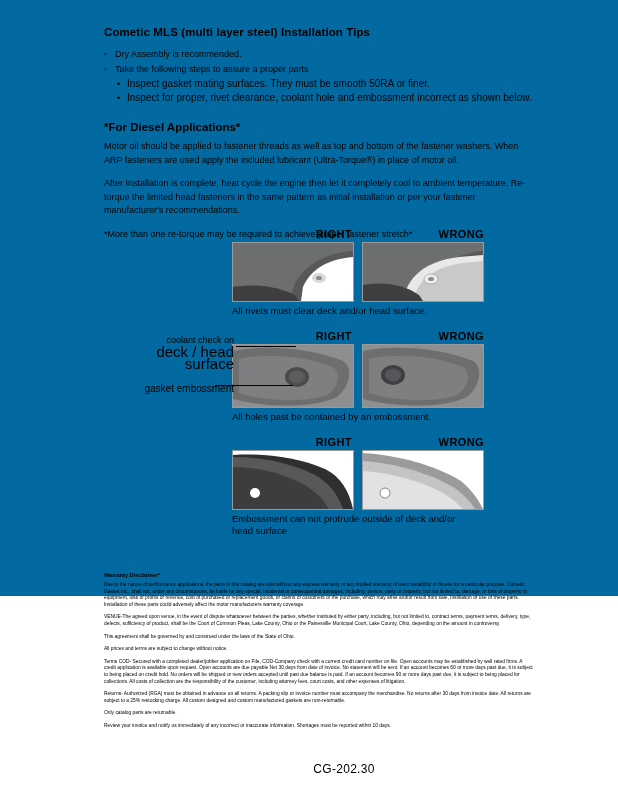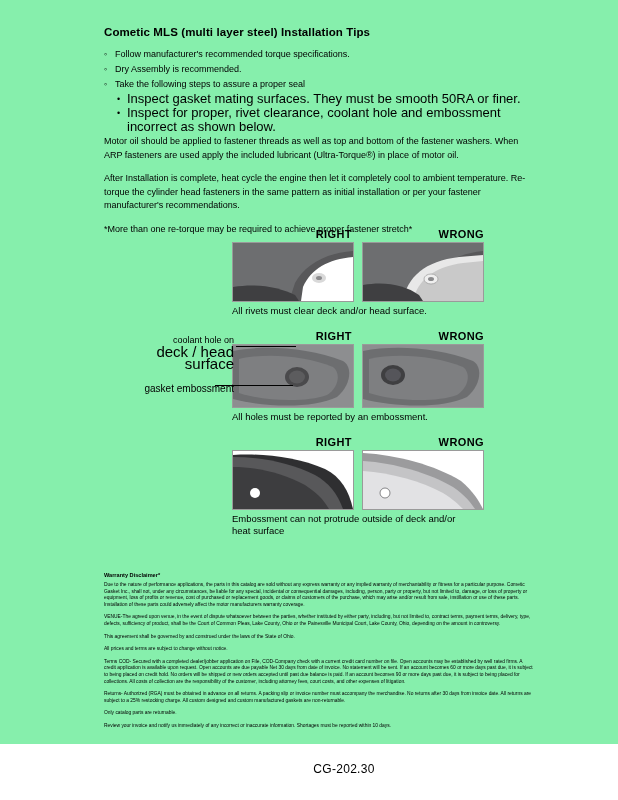--- a/index.html
+++ b/index.html
@@ -12,22 +12,22 @@
     height: 800px;
     font-family: "Liberation Sans", sans-serif;
     color: #000000;
     position: relative;
     overflow: hidden;
   }
   .page {
     position: absolute;
     left: 0; top: 0;
     width: 618px;
-    height: 744px;
-    background: #86efac;
+    height: 596px;
+    background: #0369a1;
   }
   .content {
     position: absolute;
     left: 104px;
     top: 26px;
     width: 430px;
   }
   h1.title {
     font-size: 11.5px;
     font-weight: bold;
@@ -52,21 +52,21 @@
     left: 0;
     top: 0;
     font-size: 9px;
   }
   ul.sub {
     list-style: none;
     margin: 1px 0 0 0;
     padding: 0;
   }
   ul.sub > li {
-    font-size: 13px;
+    font-size: 10px;
     line-height: 14px;
     padding-left: 12px;
     position: relative;
   }
   ul.sub > li::before {
     content: "\2022";
     position: absolute;
     left: 2px;
     top: 0;
     font-size: 9px;
@@ -182,33 +182,33 @@
 </style>
 </head>
 <body>
 
 <div class="page">
 
   <div class="content">
     <h1 class="title">Cometic MLS (multi layer steel) Installation Tips</h1>
 
     <ul class="bullets">
-      <li>Follow manufacturer's recommended torque specifications.</li>
       <li>Dry Assembly is recommended.</li>
       <li>
-        <span>Take the following steps to assure a proper seal</span>
+        <span>Take the following steps to assure a proper parts</span>
         <ul class="sub">
           <li>Inspect gasket mating surfaces.  They must be smooth 50RA or finer.</li>
           <li>Inspect for proper, rivet clearance, coolant hole and embossment incorrect as shown below.</li>
         </ul>
       </li>
     </ul>
 
+    <h2 class="subhead">*For Diesel Applications*</h2>
     <p class="body">Motor oil should be applied to fastener threads as well as top and bottom of the fastener washers. When ARP fasteners are used apply the included lubricant (Ultra-Torque®) in place of motor oil.</p>
-    <p class="body">After Installation is complete, heat cycle the engine then let it completely cool to ambient temperature. Re-torque the cylinder head fasteners in the same pattern as initial installation or per your fastener manufacturer's recommendations.</p>
+    <p class="body">After Installation is complete, heat cycle the engine then let it completely cool to ambient temperature. Re-torque the limited head fasteners in the same pattern as initial installation or per your fastener manufacturer's recommendations.</p>
     <p class="body last">*More than one re-torque may be required to achieve proper fastener stretch*</p>
   </div>
 
   <div class="figures">
 
     <div class="figrow">
       <div class="figlabels">
         <div class="figlabel">RIGHT</div>
         <div class="figlabel">WRONG</div>
       </div>
@@ -259,21 +259,21 @@
           <svg width="120" height="62" viewBox="0 0 120 62">
             <rect x="0" y="0" width="120" height="62" fill="#ffffff"></rect>
             <path d="M0,0 L120,0 L120,62 L0,62 Z" fill="#8d8e90"></path>
             <path d="M0,6 C30,0 74,2 110,16 C120,22 118,40 104,52 C80,64 30,62 0,54 Z" fill="#6d6e70"></path>
             <path d="M6,14 C32,8 70,10 100,22 C108,28 106,42 94,50 C72,58 30,56 6,48 Z" fill="#7e7f81"></path>
             <ellipse cx="30" cy="30" rx="12" ry="10" fill="#3f3f41"></ellipse>
             <ellipse cx="30" cy="30" rx="8" ry="6.5" fill="#55555a"></ellipse>
           </svg>
         </div>
       </div>
-      <p class="figcaption big">All holes must be reported by an embossment.</p>
+      <p class="figcaption big">All holes past be contained by an embossment.</p>
     </div>
 
     <div class="figrow" style="margin-top:13px;">
       <div class="figlabels">
         <div class="figlabel">RIGHT</div>
         <div class="figlabel">WRONG</div>
       </div>
       <div class="figpair">
         <div class="figbox">
           <svg width="120" height="58" viewBox="0 0 120 58">
@@ -287,26 +287,26 @@
         <div class="figbox">
           <svg width="120" height="58" viewBox="0 0 120 58">
             <rect x="0" y="0" width="120" height="58" fill="#ffffff"></rect>
             <path d="M0,2 C34,4 72,14 98,30 C110,40 116,50 120,58 L0,58 Z" fill="#9b9b9d"></path>
             <path d="M0,10 C32,12 66,22 90,36 C102,44 108,52 112,58 L0,58 Z" fill="#c4c4c6"></path>
             <path d="M0,20 C28,22 58,30 80,42 C90,48 96,54 100,58 L0,58 Z" fill="#e2e2e4"></path>
             <circle cx="22" cy="42" r="5" fill="#ffffff" stroke="#6a6a6c" stroke-width="0.8"></circle>
           </svg>
         </div>
       </div>
-      <p class="figcaption big">Embossment can not protrude outside of deck and/or heat surface</p>
+      <p class="figcaption big">Embossment can not protrude outside of deck and/or head surface</p>
     </div>
   </div>
 
   <div class="callouts">
-    <div class="callout-line1">coolant hole on</div>
+    <div class="callout-line1">coolant check on</div>
     <div class="callout-line2">deck / head surface</div>
     <div class="callout-line3">gasket embossment</div>
   </div>
   <div class="leader" style="left:236px; top:346px; width:60px;"></div>
   <div class="leader" style="left:215px; top:385px; width:78px;"></div>
 
   <div class="warranty">
     <h3>Warranty Disclaimer*</h3>
     <p>Due to the nature of performance applications, the parts in this catalog are sold without any express warranty or any implied warranty of merchantability or fitness for a particular purpose.  Cometic Gasket Inc., shall not, under any circumstances, be liable for any special, incidental or consequential damages, including, person, party or property, but not limited to, damage, or loss of property or equipment, loss of profits or revenue, cost of purchased or replacement goods, or claims of customers of the purchase, which may arise and/or result from sale, instillation or use of these parts.  Installation of these parts could adversely affect the motor manufacturers warranty coverage.</p>
     <p>VENUE-The agreed upon venue, in the event of dispute whatsoever between the parties, whether instituted by either party, including, but not limited to, contract terms, payment terms, delivery, type, defects, sufficiency of product, shall be the Court of Common Pleas, Lake County, Ohio or the Painesville Municipal Court, Lake County, Ohio, depending on the amount in controversy.</p>

